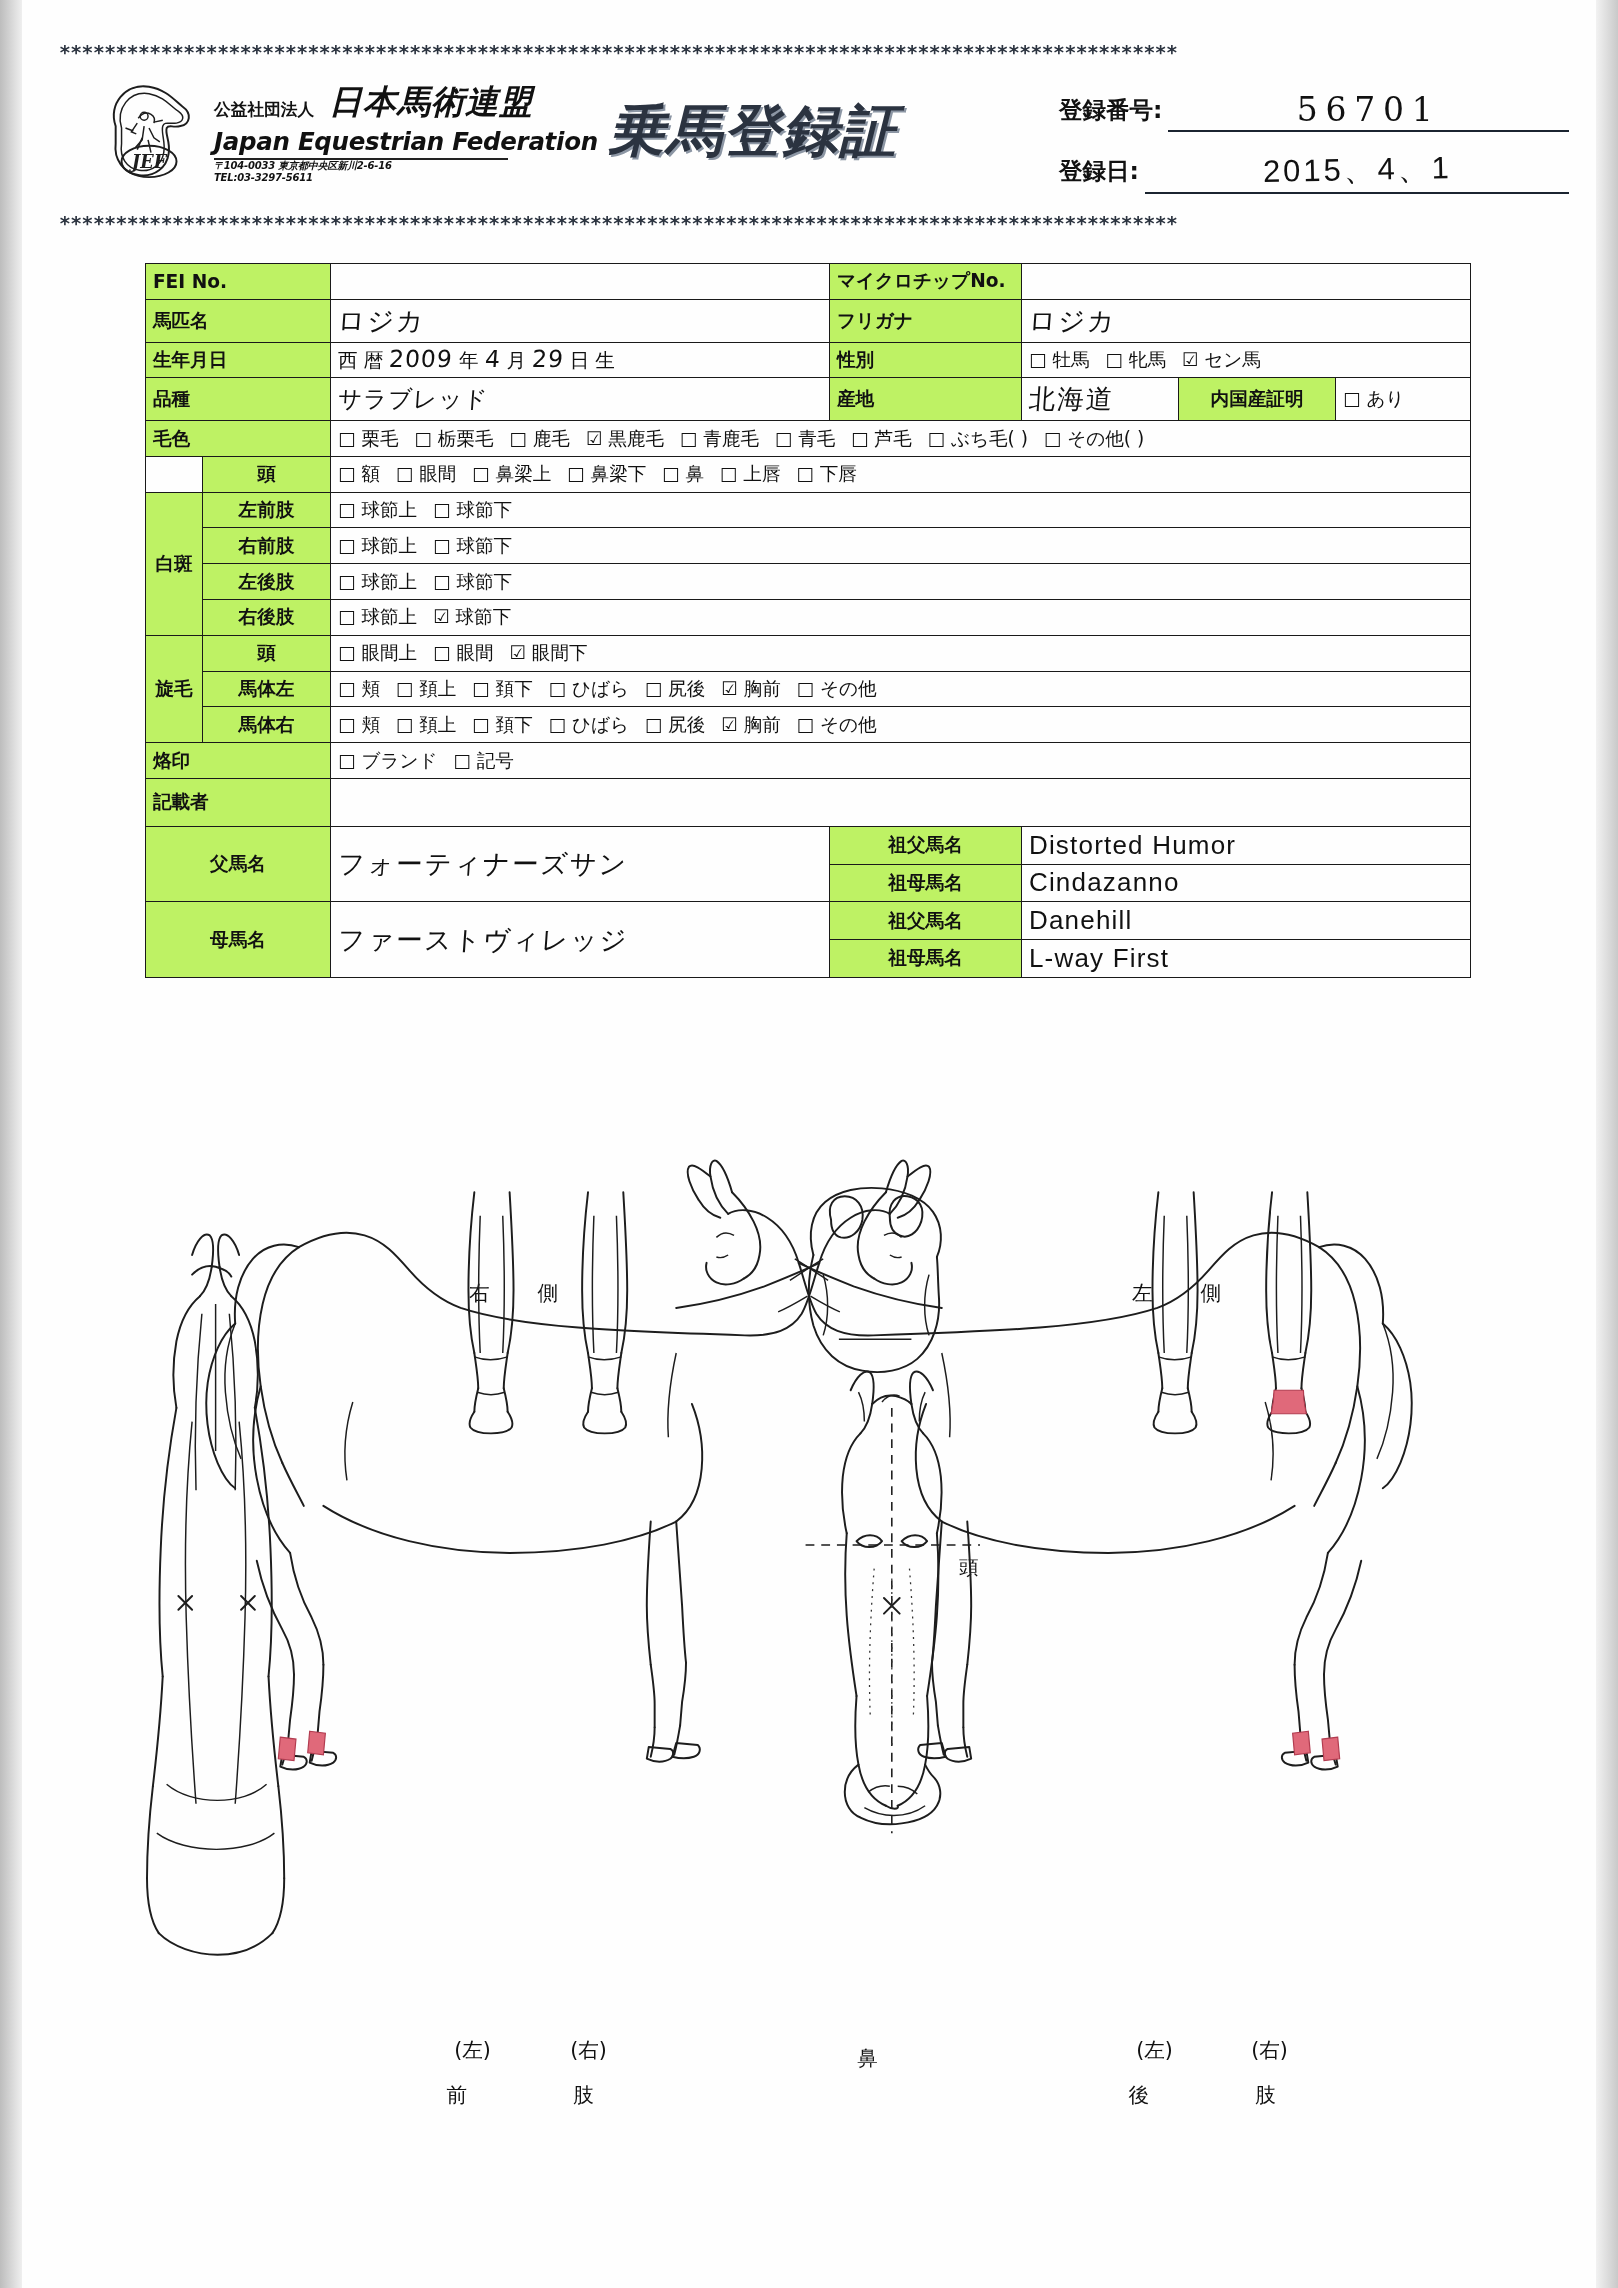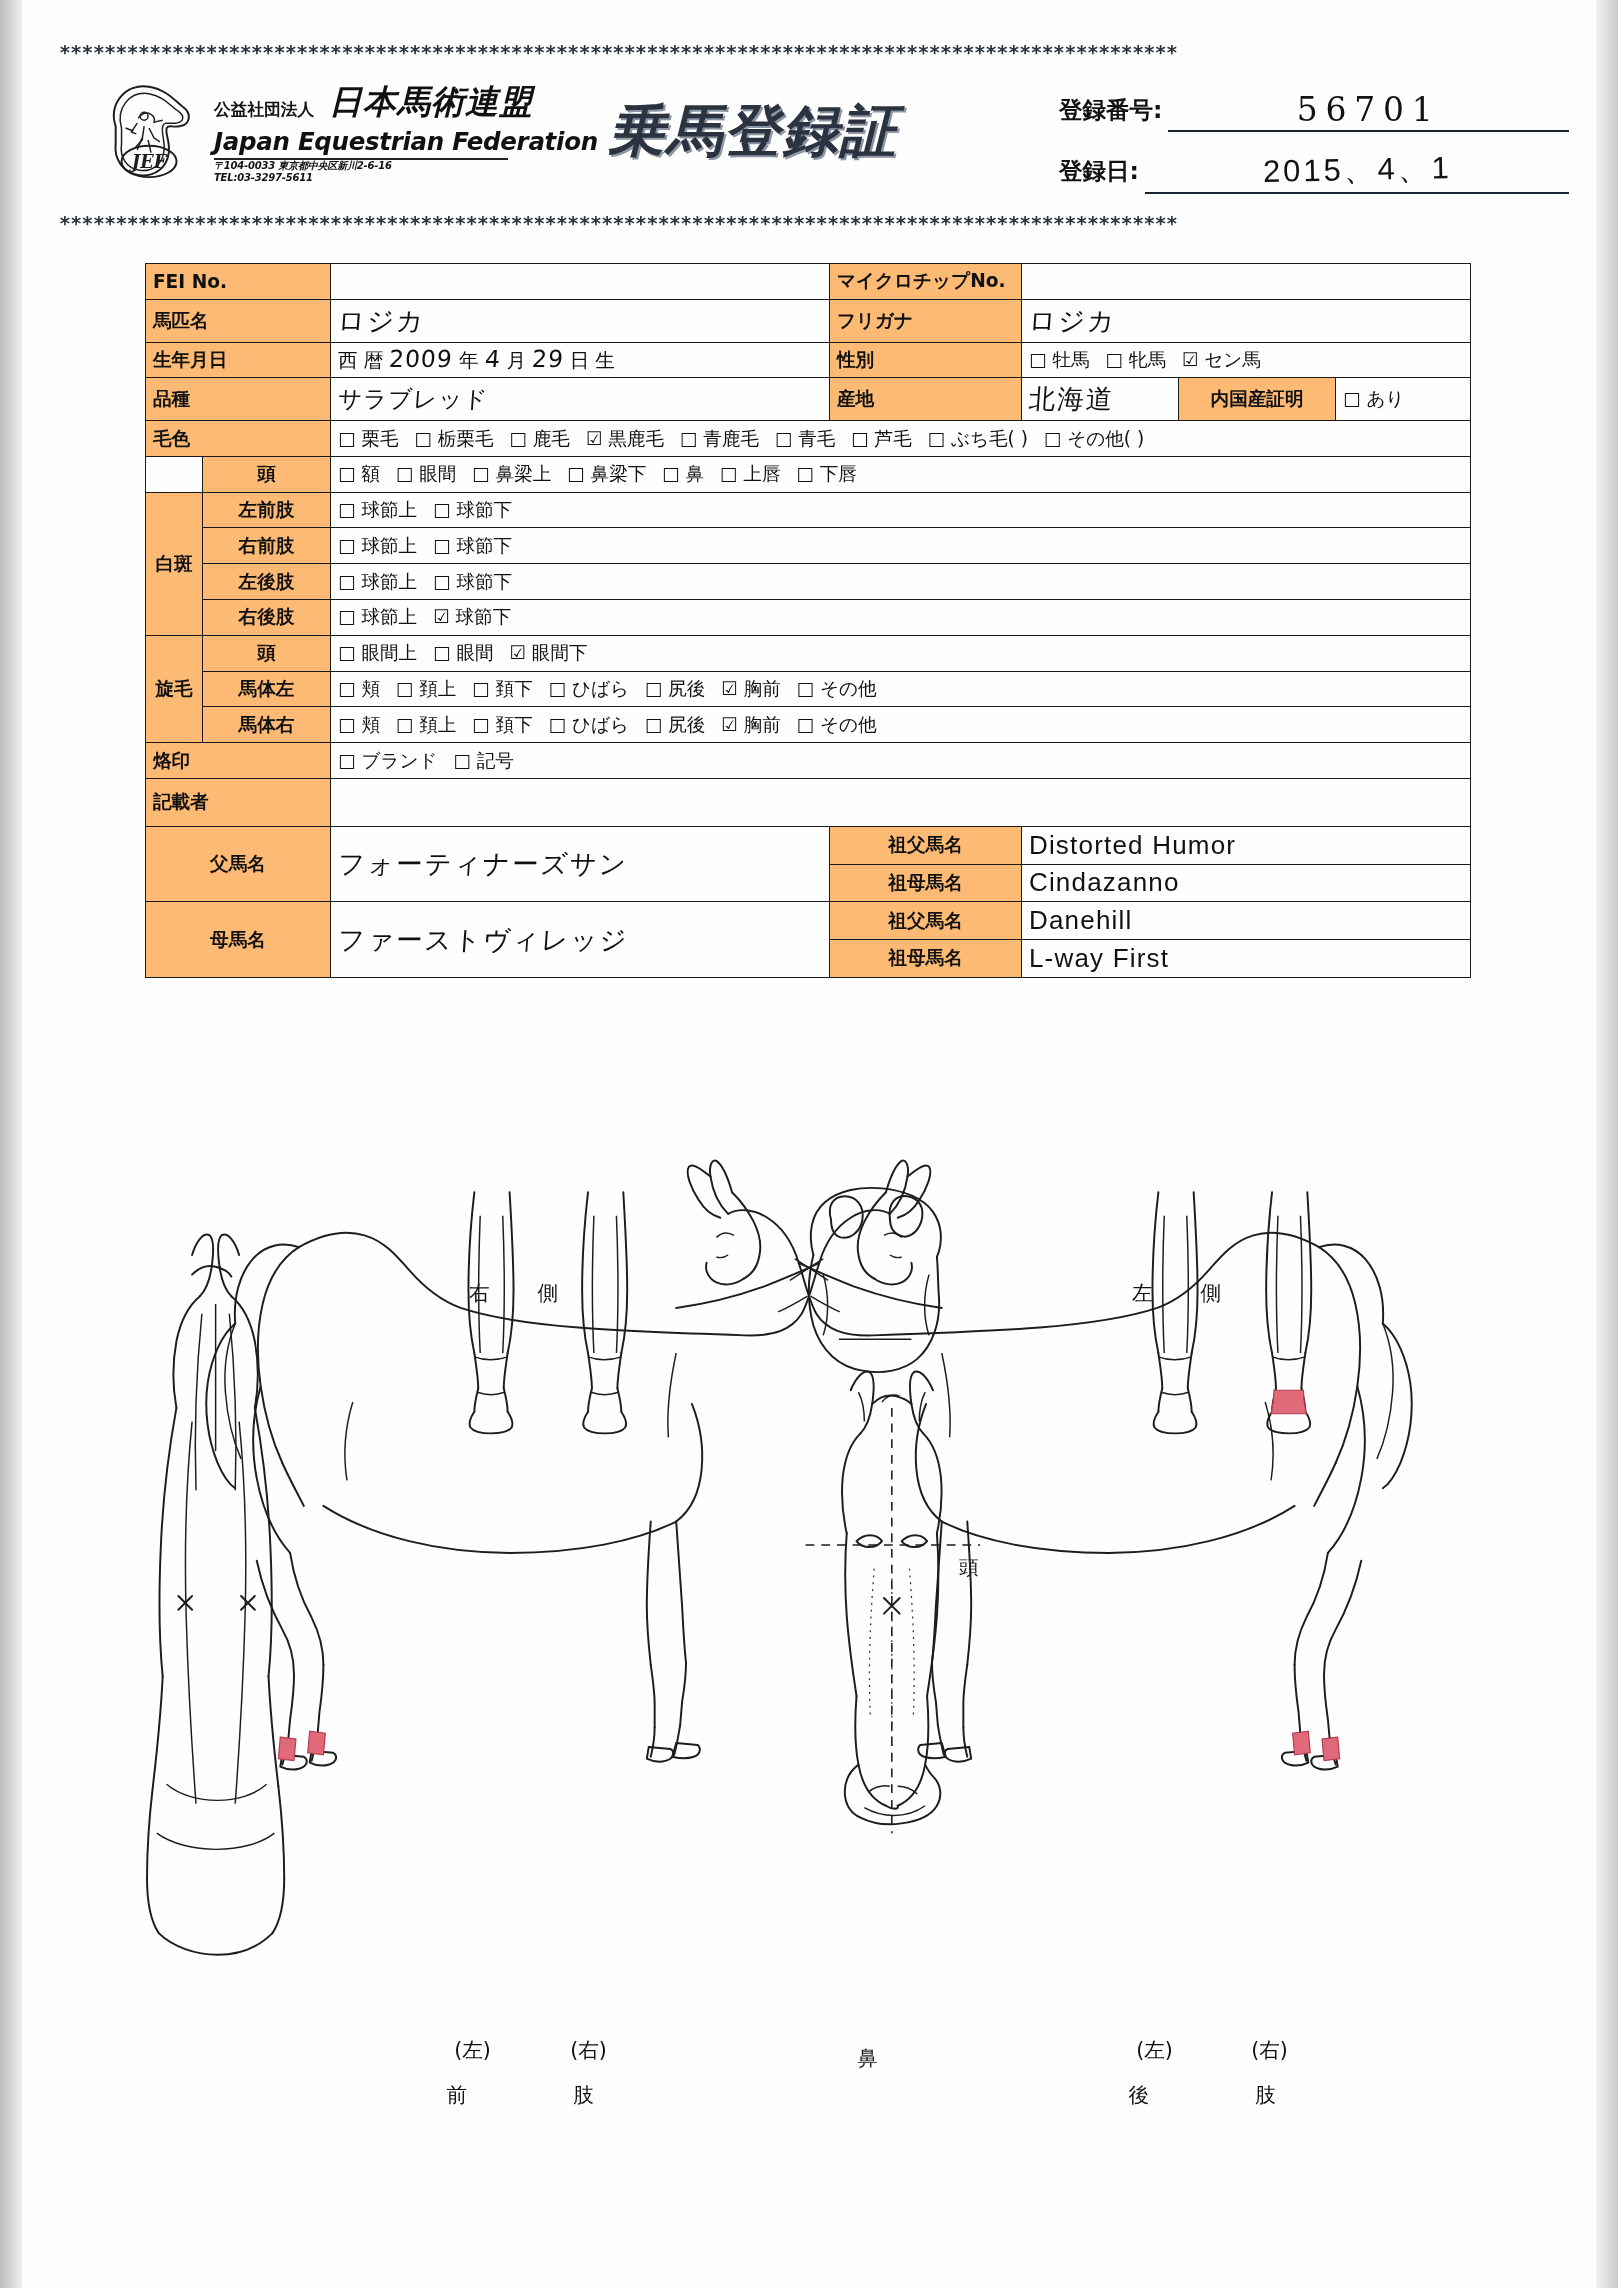--- a/index.html
+++ b/index.html
@@ -58,21 +58,21 @@
   
   table.main{
     position:absolute;left:145px;top:263px;width:1325px;
     border-collapse:collapse;table-layout:fixed;
   }
   table.main td{
     border:1.6px solid #1a1a1a;
     font-size:18.6px;padding:2.9px 6.9px;height:29px;vertical-align:middle;
   }
   td.lab{
-    background:#fdba74;font-weight:bold;font-size:19px;
+    background:#bef264;font-weight:bold;font-size:19px;
     text-align:left;white-space:nowrap;
   }
   td.lab.c{text-align:center;}
   .cb{font-size:18.6px;letter-spacing:0px;}
   .hw{font-size:26.5px;letter-spacing:2px;}
   .hw-s{font-size:23.5px;letter-spacing:1px;}
   .hwen{font-size:26px;font-family:"Liberation Sans",sans-serif;letter-spacing:1.2px;}
   .sk{display:inline-block;transform:skewX(-4deg);}
   .opt{margin-right:15.7px;white-space:nowrap;display:inline-block;}
 

